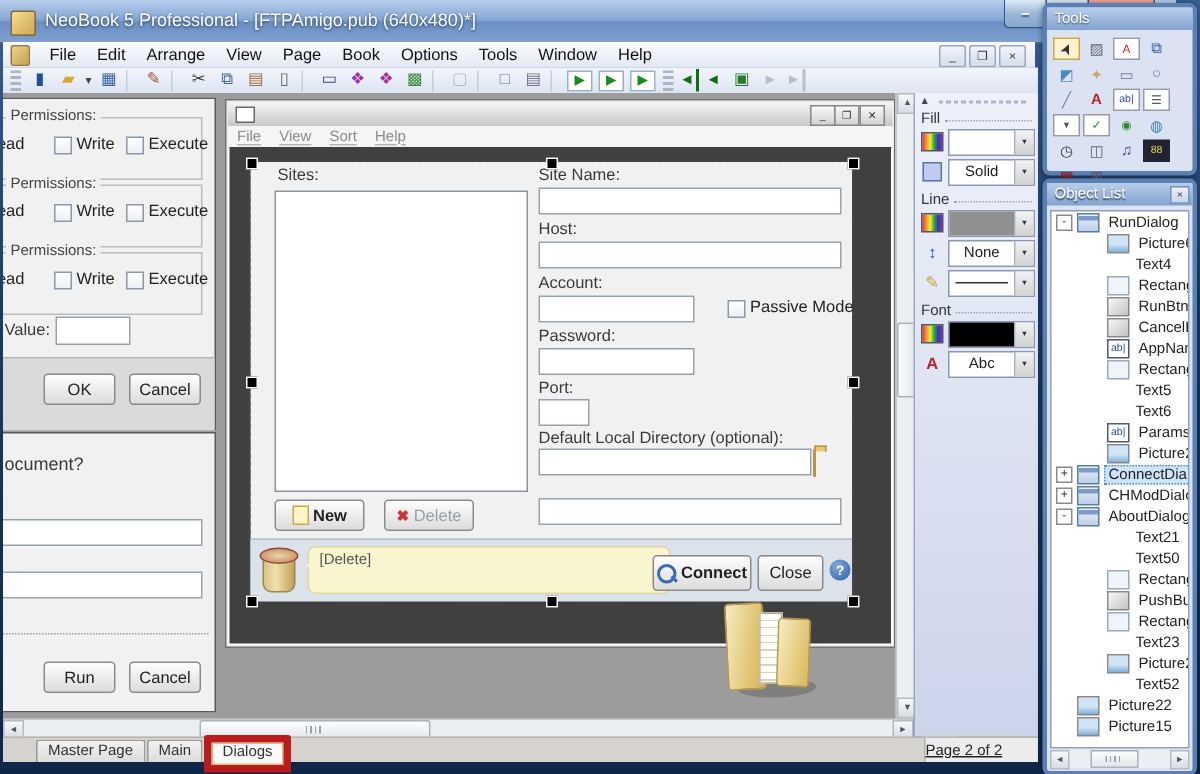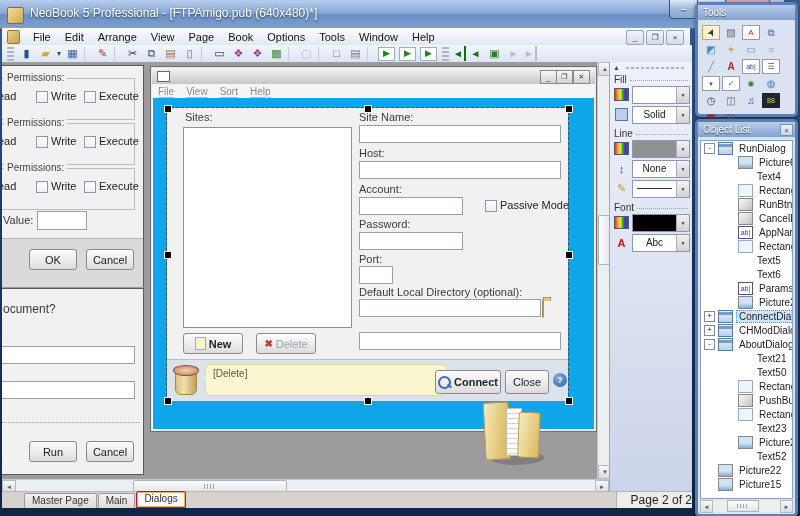--- a/index.html
+++ b/index.html
@@ -76,21 +76,21 @@
     box-shadow:0 0 0 1px #e8e8e8 inset;}
   .dtitle{position:absolute;left:1px;right:1px;top:1px;height:16px;
     background:linear-gradient(180deg,#f4f4f4,#c7c7c7);border-bottom:1px solid #aaa;}
   .dwin-icon{left:5px;top:3px;width:11px;height:9px;background:#fff;border:1px solid #666;}
   .dbtn{top:2px;width:15px;height:12px;background:linear-gradient(#f8f8f8,#d2d2d2);border:1px solid #888;
     font-size:7px;color:#333;display:flex;align-items:center;justify-content:center;}
   .dmenu{position:absolute;left:1px;right:1px;top:17px;height:14px;background:#f5f5f5;
     border-bottom:1px solid #d8d8d8;display:flex;align-items:center;}
   .dmenu-item{font-size:10px;color:#8a8a8a;padding:0 6px;text-decoration:underline;text-decoration-thickness:1px;text-underline-offset:2px;
     text-decoration-color:#b5b5b5;}
-  .dclient{position:absolute;left:2px;right:2px;top:31px;bottom:2px;background:#0ea5e9;}
+  .dclient{position:absolute;left:2px;right:2px;top:31px;bottom:2px;background:#404040;}
   
   .form{left:14px;top:10px;width:401px;height:292px;background:#f1f1f1;outline:1px dashed #4a4a4a;}
   .handle{position:absolute;width:6px;height:6px;background:#000;border:1px solid #fff;z-index:5;}
   .listbox{left:16px;top:19px;width:167px;height:199px;background:#fff;border:1px solid #8a929a;}
   .ffoot{left:0;top:251px;width:401px;height:41px;background:#dce2e9;border-top:1px solid #b6bec6;}
   .hint{left:38px;top:4px;width:240px;height:30px;background:#f9f6cf;border:1px solid #ddd7a8;border-radius:5px;}
   .hint::before{content:"";position:absolute;left:-6px;top:8px;border:4px solid transparent;border-right:6px solid #f9f6cf;}
   .hint-text{position:absolute;left:7px;top:3px;font-size:10px;color:#555;}
   .barrel{left:8px;top:9px;width:20px;height:24px;border-radius:3px 3px 6px 6px;
     background:linear-gradient(90deg,#d8c083,#efe2ae 40%,#c19f5a);border:1px solid #a08848;}
@@ -118,23 +118,23 @@
     font-size:6px;color:#556;display:flex;align-items:center;justify-content:center;}
   .vthumb{left:0;top:153px;width:11px;height:48px;background:linear-gradient(90deg,#fdfdfd,#e2e6ea);border:1px solid #aab2ba;border-radius:2px;}
   .hscroll{left:2px;top:479px;width:607px;height:12px;background:#eceff2;border-top:1px solid #c8c8c8;}
   .hthumb{left:131px;top:0px;width:152px;height:11px;background:linear-gradient(180deg,#fdfdfd,#e2e6ea);border:1px solid #aab2ba;border-radius:2px;}
   .hthumb::after{content:"";position:absolute;left:70px;top:3px;width:12px;height:5px;
     background:repeating-linear-gradient(90deg,#9aa2aa 0 1px,transparent 1px 3px);}
   
   .tabbar{left:2px;top:491px;width:614px;height:16px;background:#d6d3ce;border-top:1px solid #b8b5b0;display:flex;align-items:flex-end;padding-left:22px;}
   .tab{font-size:10px;color:#333;background:linear-gradient(#f2f2f2,#dcdcdc);border:1px solid #9a9a9a;border-bottom:none;
     padding:1px 7px 2px 7px;margin-right:1px;border-radius:2px 2px 0 0;}
-  .tab.active{background:#fafafa;border:1px solid #b91c1c;box-shadow:0 0 0 1px #e8b36a inset;position:relative;top:0px;padding-bottom:3px;}
+  .tab.active{background:#fafafa;border:5px solid #b91c1c;box-shadow:0 0 0 1px #e8b36a inset;position:relative;top:7px;padding-bottom:3px;}
   .statusbar{left:616px;top:491px;width:75px;height:16px;background:#ececec;border-left:1px solid #b0b0b0;border-top:1px solid #b8b5b0;
-    display:flex;align-items:center;justify-content:flex-end;font-size:12px;color:#222;}
+    display:flex;align-items:center;justify-content:flex-start;font-size:10px;color:#222;text-decoration:underline;}
   
   .props{left:609px;top:62px;width:82px;height:429px;background:linear-gradient(180deg,#eef1fa,#ccd4ea);border-left:1px solid #9aa7c2;}
   .props-up{left:3px;top:2px;font-size:7px;color:#446;}
   .props-grip{left:16px;top:5px;width:58px;height:2px;background:repeating-linear-gradient(90deg,#aab4cc 0 3px,transparent 3px 5px);}
   .sect{position:absolute;left:4px;width:74px;font-size:10px;color:#333;display:flex;align-items:center;gap:3px;}
   .sect::after{content:"";flex:1;border-top:1px dotted #9aa4bc;margin-top:2px;}
   .prow{position:absolute;left:4px;width:76px;height:17px;display:flex;align-items:center;gap:3px;}
   .pic{width:15px;height:12px;display:flex;align-items:center;justify-content:center;font-size:10px;}
   .rainbow{width:13px;height:11px;border:1px solid #556;
     background:linear-gradient(90deg,#e33,#e93,#ee3,#3a3,#33c,#839);}

